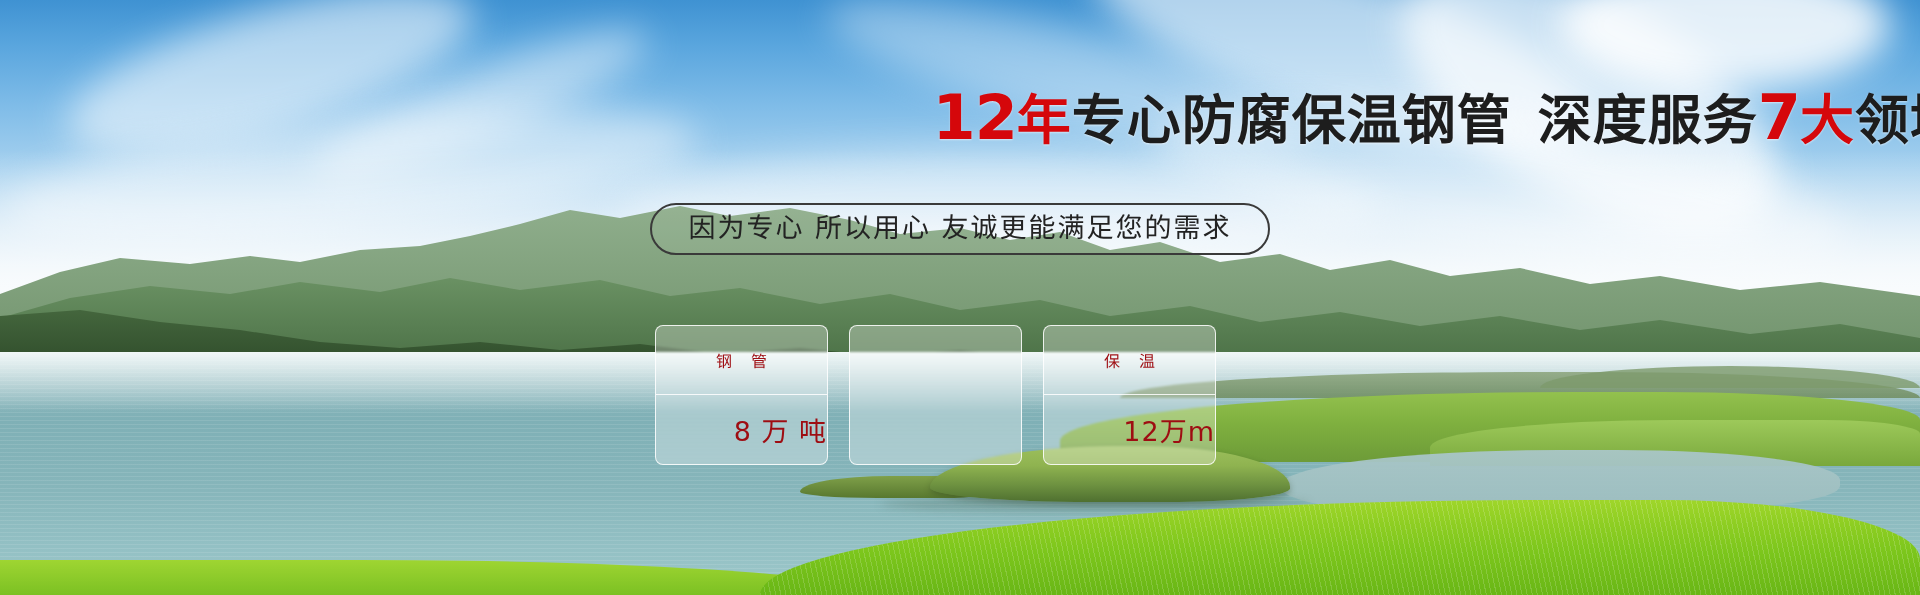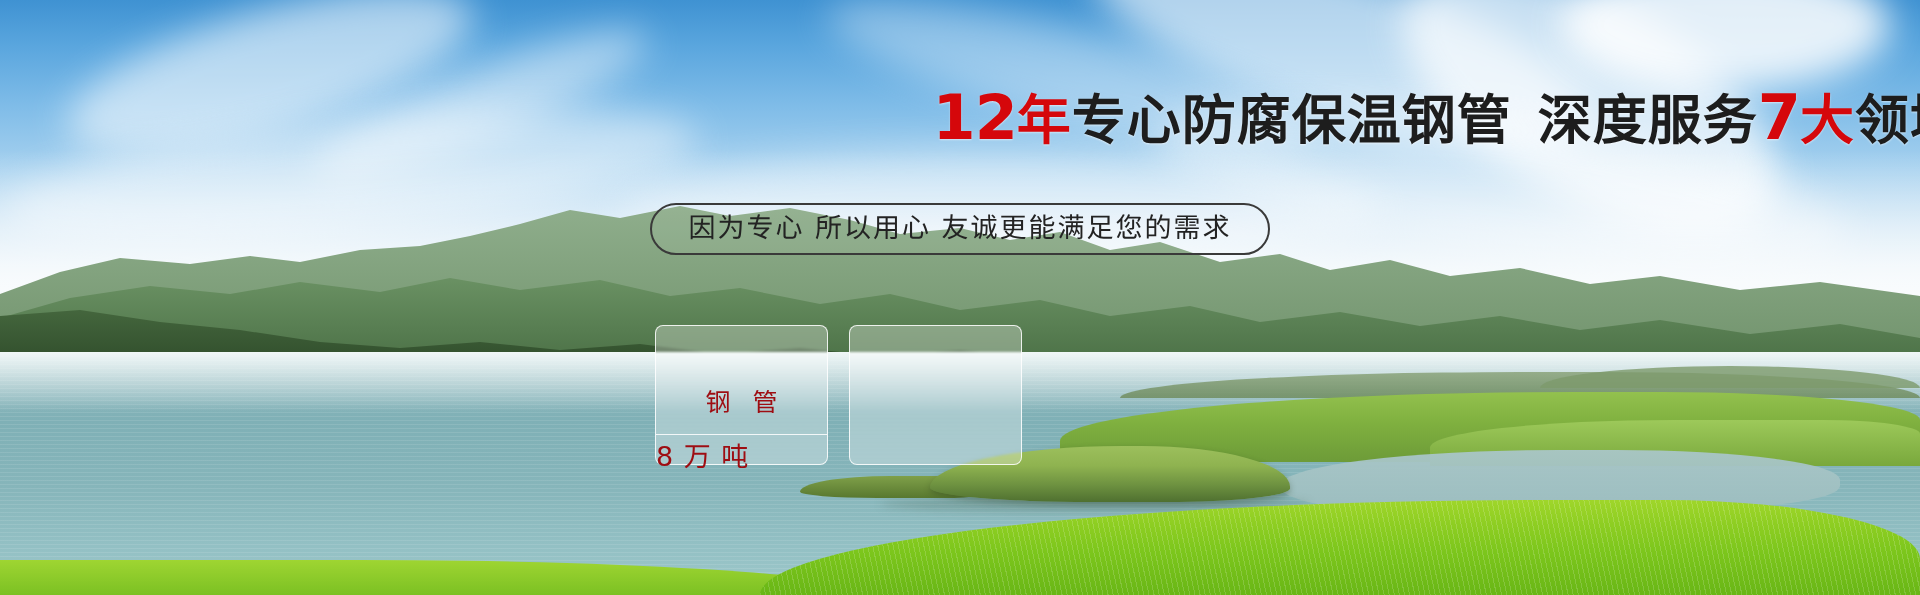--- a/index.html
+++ b/index.html
@@ -193,30 +193,29 @@
     border-radius:8px;
     box-sizing:border-box;
     display:flex;
     flex-direction:column;
     backdrop-filter:blur(1px);
   }
   .card-label{
     flex:0 0 68px;
     display:flex;align-items:center;justify-content:center;
     font-family:"DejaVu Sans","Liberation Sans",sans-serif;
-    font-size:25px;
+    font-size:16px;
     letter-spacing:7px;
     text-indent:7px;
     color:#9e0d12;
     border-bottom:1px solid rgba(255,255,255,.85);
-    margin-top:40px;
   }
   .card-value{
     flex:1 1 auto;
-    display:flex;align-items:center;justify-content:flex-start;
+    display:flex;align-items:center;justify-content:flex-end;
     font-family:"DejaVu Sans","Liberation Sans",sans-serif;
     font-size:27px;
     color:#9e0d12;
     letter-spacing:1px;
   }
   .card-value sup{font-size:16px;vertical-align:super;line-height:0;}
 </style>
 </head>
 <body>
 
@@ -286,16 +285,23 @@
         <div class="card-label">钢 管</div>
         <div class="card-value">
           <span>8 万 吨</span>
             <sup></sup>
         </div>
       </div>
 
       <div class="card">
       </div>
 
+      <div class="card">
+        <div class="card-label">保 温</div>
+        <div class="card-value">
+          <span>12万m</span>
+            <sup></sup>
+        </div>
+      </div>
 
     </div>
   </div>
 </div>
 
 </body></html>

